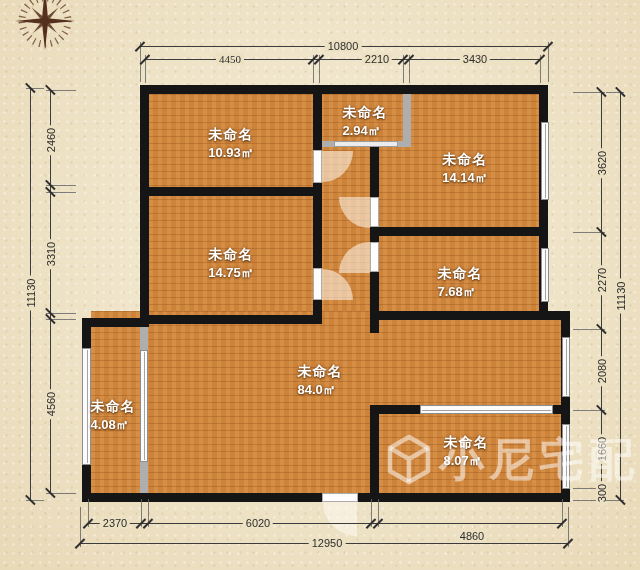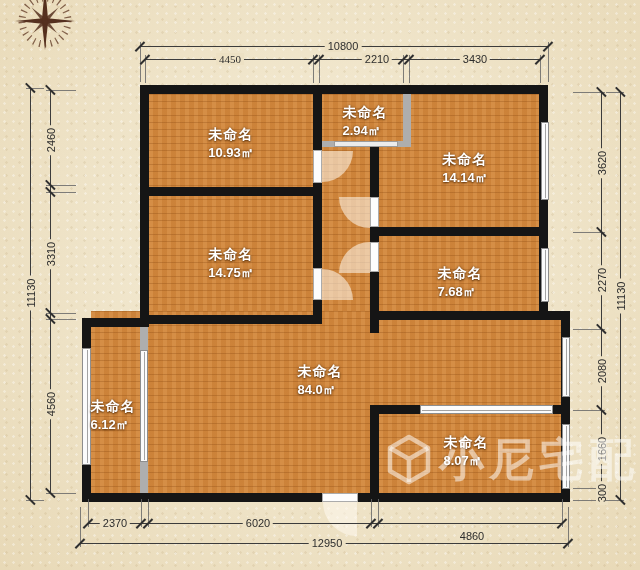--- a/index.html
+++ b/index.html
@@ -119,21 +119,21 @@
       <div class="room" style="left: 460px; top: 283px;">
         <div class="nm">未命名</div>
         <div class="ar">7.68㎡</div>
       </div>
       <div class="room" style="left: 320px; top: 381px;">
         <div class="nm">未命名</div>
         <div class="ar">84.0㎡</div>
       </div>
       <div class="room" style="left: 113px; top: 416px;">
         <div class="nm">未命名</div>
-        <div class="ar">6.12㎡</div>
+        <div class="ar">4.08㎡</div>
       </div>
       <div class="room" style="left: 466px; top: 452px;">
         <div class="nm">未命名</div>
         <div class="ar">8.07㎡</div>
       </div>
       <div class="ext" style="left: 140px; top: 42px; width: 1px; height: 40px;"></div>
       <div class="ext" style="left: 548px; top: 42px; width: 1px; height: 40px;"></div>
       <div class="dim-line" style="left: 140px; top: 46px; width: 408px; height: 1.2px;"></div>
       <div class="tick" style="left: 139px; top: 40px; width: 1.6px; height: 13px; transform: rotate(45deg);"></div>
       <div class="tick" style="left: 547px; top: 40px; width: 1.6px; height: 13px; transform: rotate(45deg);"></div>

